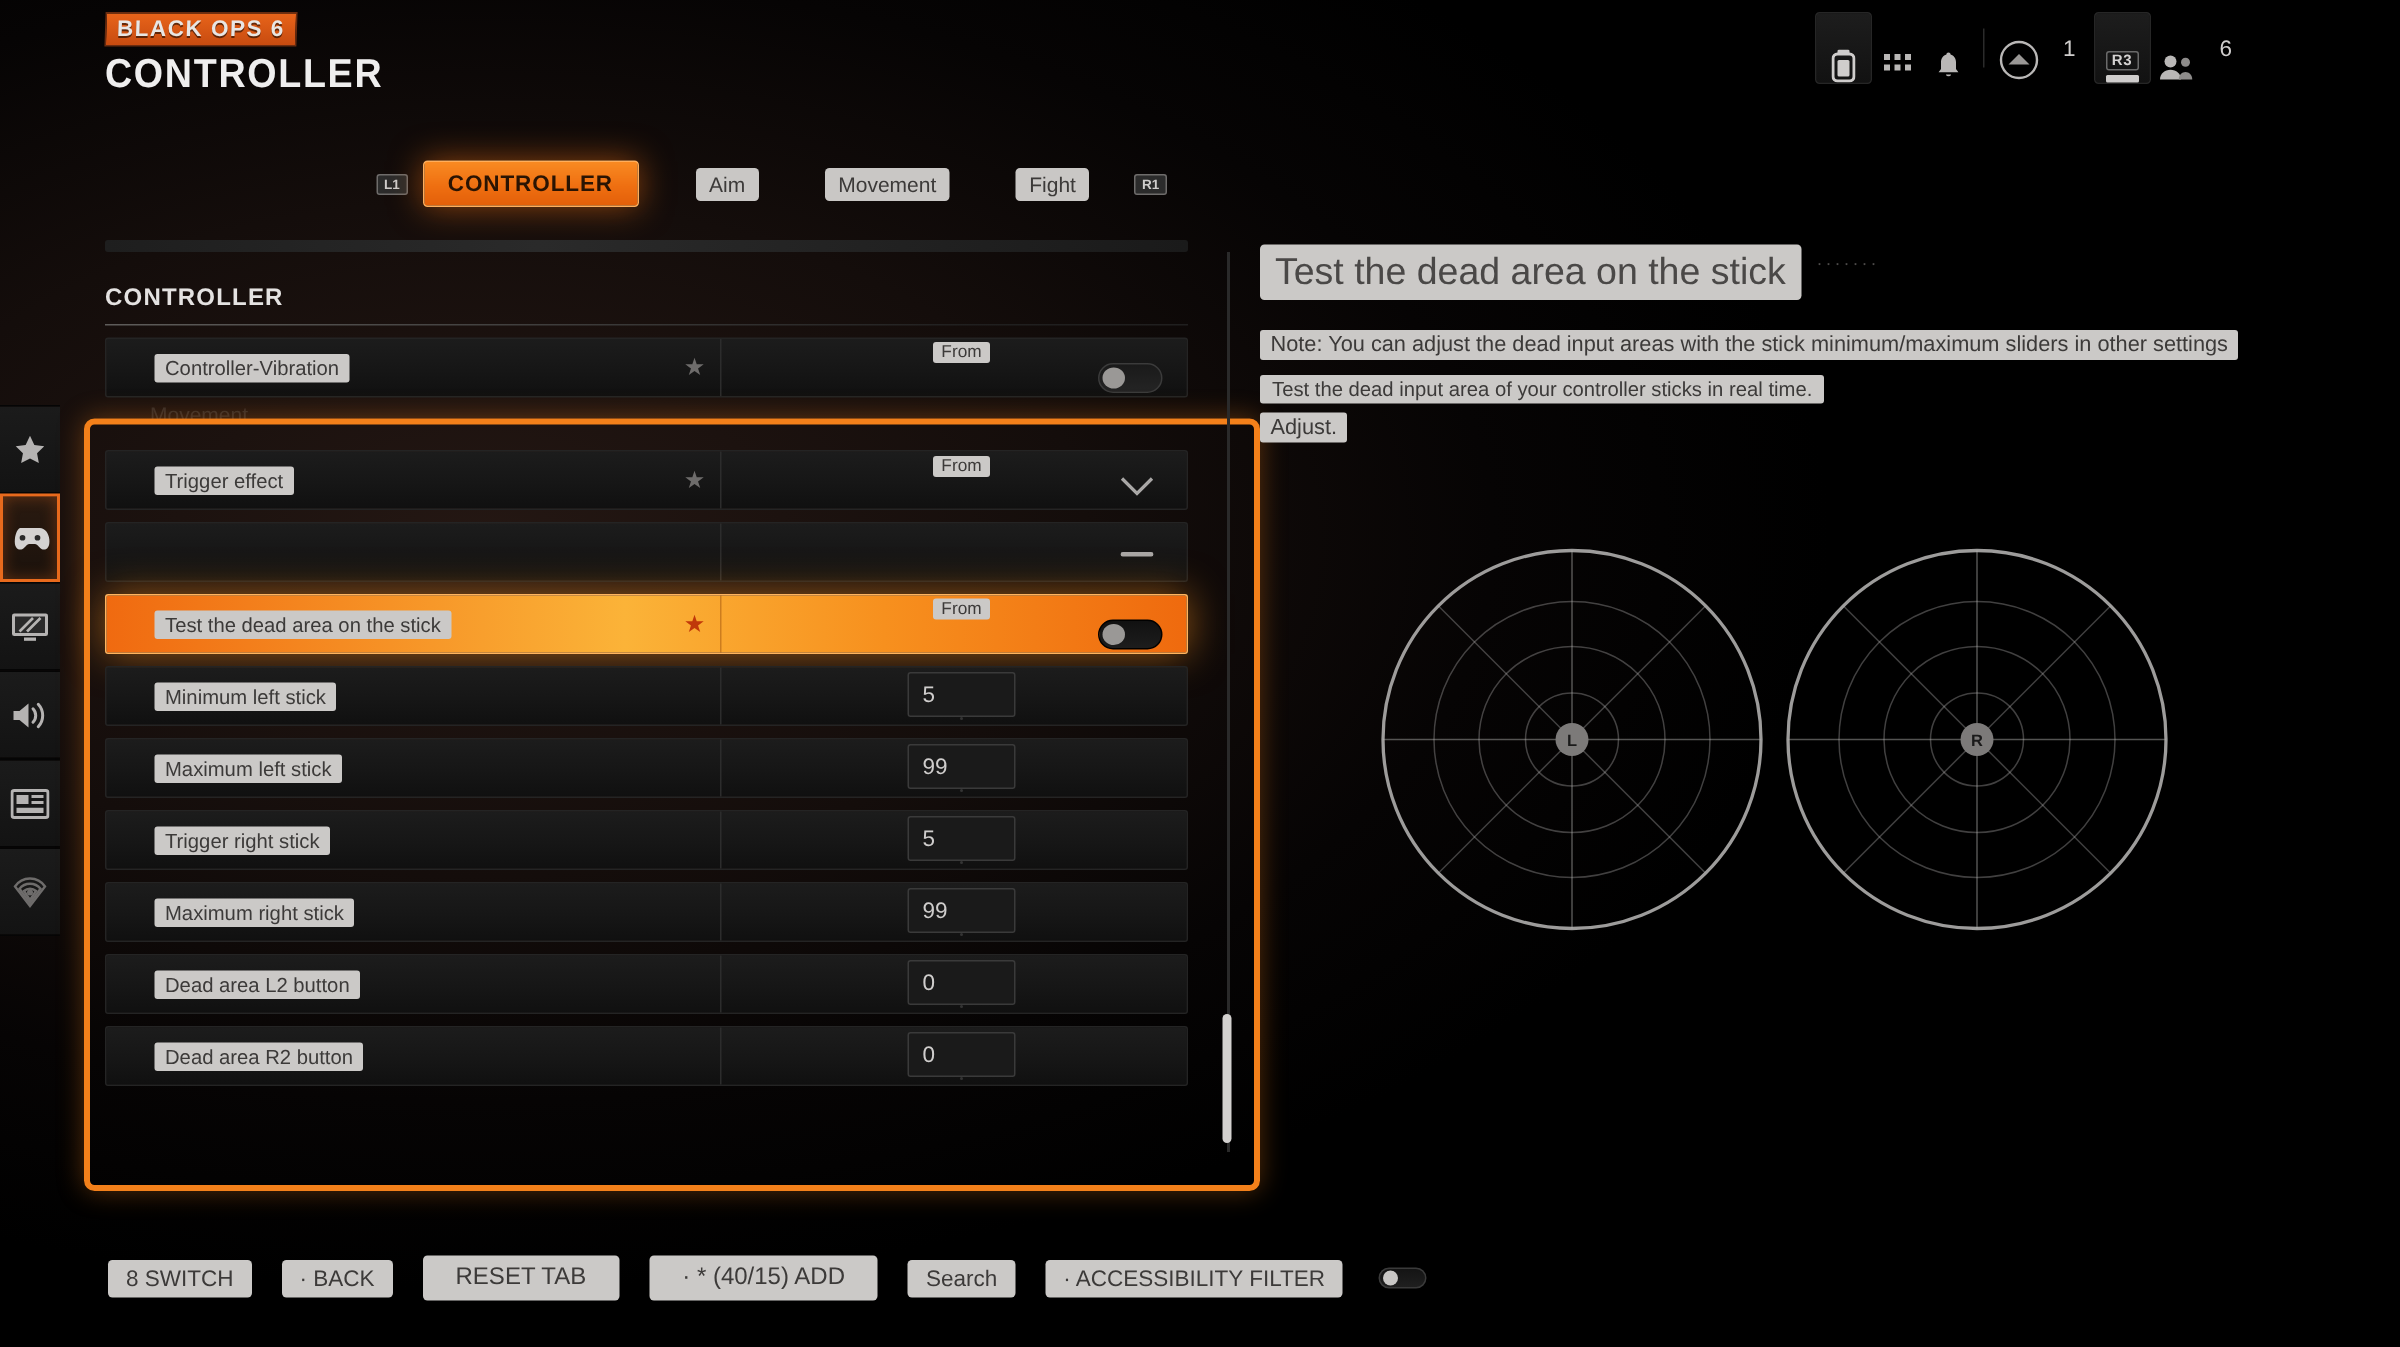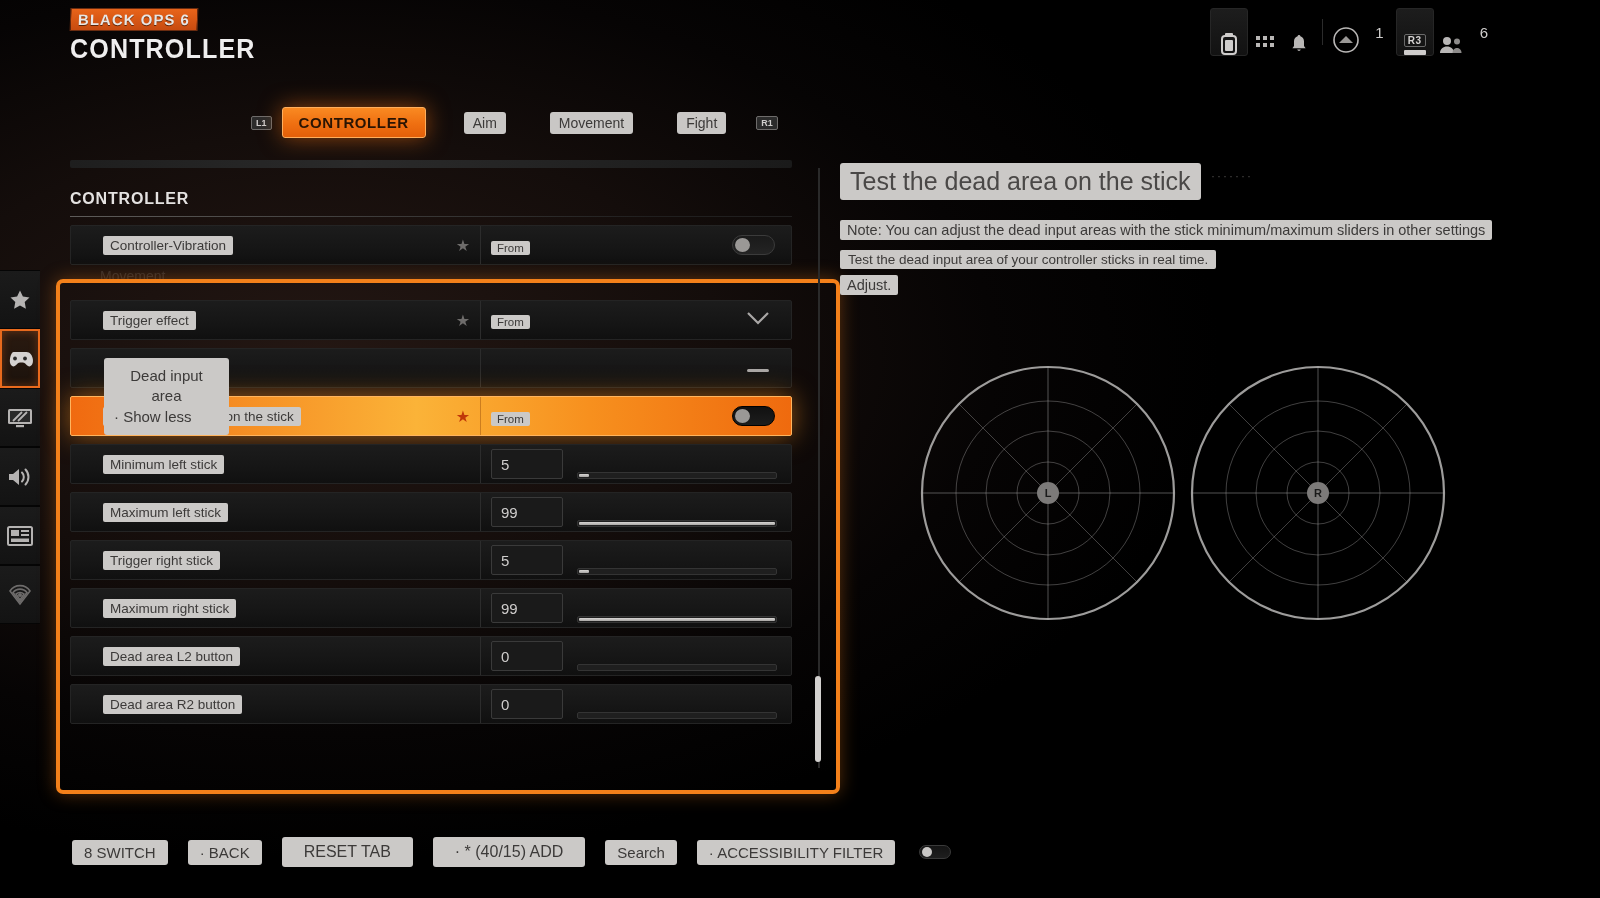--- a/index.html
+++ b/index.html
@@ -112,21 +112,21 @@
 
   .row {
     position: relative; display: flex; align-items: center;
     height: 40px; margin-top: 8px;
     background: linear-gradient(180deg,#1c1c1c 0%, #161616 55%, #101010 100%);
     border: 1px solid #242424; border-radius: 2px;
   }
   .row .name { flex: 1; padding-left: 32px; }
   .row .star { width: 34px; text-align: center; color: #6e6c6b; font-size: 16px; }
   .row .vsep { width: 1px; height: 38px; background: #2c2c2c; }
-  .row .ctrl { width: 310px; display: flex; align-items: flex-end; padding-left: 10px; }
+  .row .ctrl { width: 310px; display: flex; align-items: center; padding-left: 10px; flex-direction: column; }
 
   .hl-label {
     display: inline-block; background: #cbc9c7; color: #3c3a39;
     border-radius: 2px; padding: 2px 7px; font-size: 13.5px;
     white-space: nowrap;
   }
   .from-chip {
     display: inline-block; background: #cbc9c7; color: #3c3a39;
     border-radius: 2px; padding: 1px 6px; font-size: 11.5px;
   }
@@ -487,25 +487,20 @@
           </div>
       </div>
     </div>
   </div>
 
   <div class="focus-box"></div>
 
   <div class="scroll-track"></div>
   <div class="scroll-thumb"></div>
 
-  <div class="popover">
-    <div>Dead input</div>
-    <div>area</div>
-    <div class="less">· Show less</div>
-  </div>
 
   <div class="desc">
     <span class="desc-title">Test the dead area on the stick</span>
     <span class="desc-dots">·······</span>
     <div><span class="desc-note">Note: You can adjust the dead input areas with the stick minimum/maximum sliders in other settings</span></div>
     <div><span class="desc-sub">Test the dead input area of your controller sticks in real time.</span></div>
     <div><span class="desc-note2">Adjust.</span></div>
   </div>
 
   <div class="sticks">

